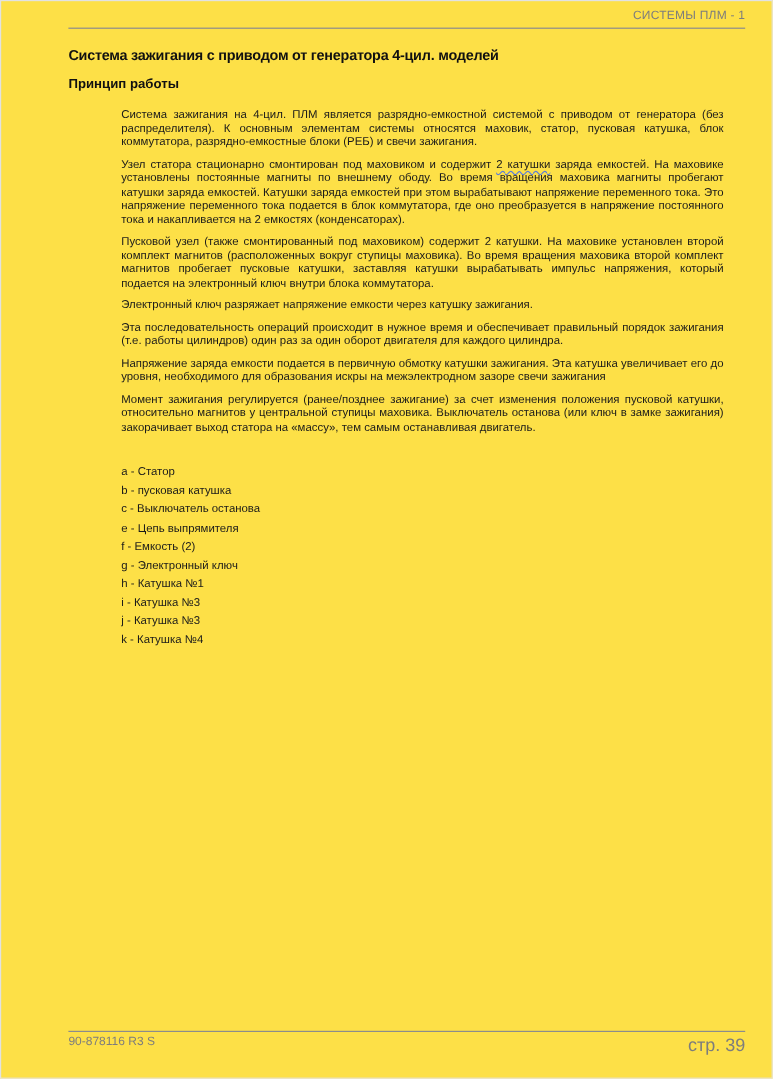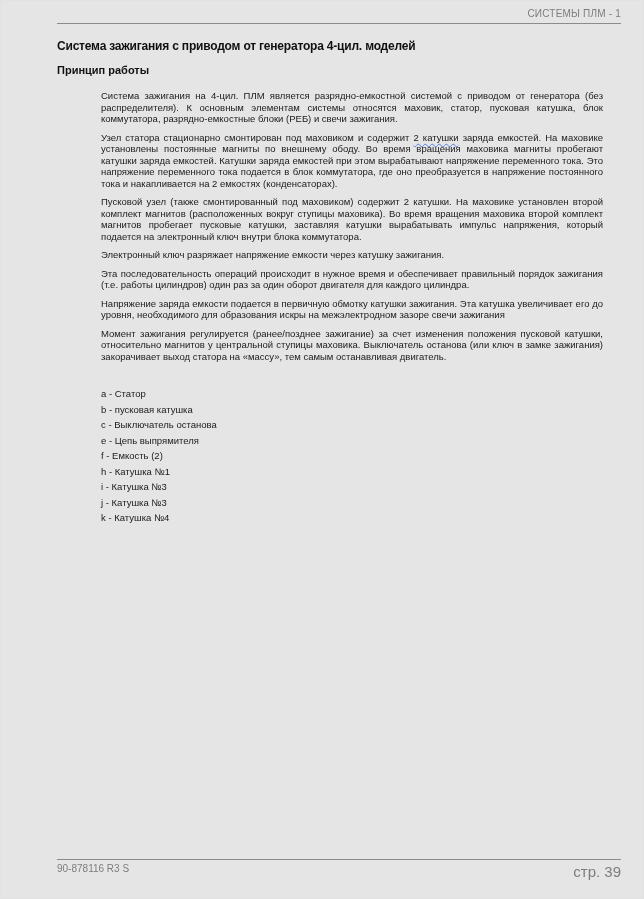--- a/index.html
+++ b/index.html
@@ -1,21 +1,21 @@
 <!DOCTYPE html>
 <html lang="ru"><head>
 <meta charset="utf-8">
 <style>
   html, body { margin: 0; padding: 0; background: #ffffff; }
   .page {
     position: relative;
     width: 644px;
     height: 899px;
     box-sizing: border-box;
-    background: #e5e5e5;
+    background: #fde047;
     border: 1px solid #e2e2e2;
     font-family: "Liberation Sans", sans-serif;
     color: #1a1a1a;
     overflow: hidden;
   }
   .header-label {
     position: absolute;
     top: 7px;
     right: 22px;
     font-size: 10px;
@@ -119,20 +119,21 @@
         <p class="body-para"><span>Эта последовательность операций происходит в нужное время и обеспечивает правильный порядок зажигания (т.е. работы цилиндров) один раз за один оборот двигателя для каждого цилиндра.</span></p>
         <p class="body-para"><span>Напряжение заряда емкости подается в первичную обмотку катушки зажигания. Эта катушка увеличивает его до уровня, необходимого для образования искры на межэлектродном зазоре свечи зажигания</span></p>
         <p class="body-para"><span>Момент зажигания регулируется (ранее/позднее зажигание) за счет изменения положения пусковой катушки, относительно магнитов у центральной ступицы маховика.  Выключатель останова (или ключ в замке зажигания) закорачивает выход статора на «массу», тем самым останавливая двигатель.</span></p>
       </div>
     <div id="legend" class="legend">
         <div class="legend-item"><span>a</span><span> - </span><span>Статор</span></div>
         <div class="legend-item"><span>b</span><span> - </span><span>пусковая катушка</span></div>
         <div class="legend-item"><span>c</span><span> - </span><span>Выключатель останова</span></div>
         <div class="legend-item"><span>e</span><span> - </span><span>Цепь выпрямителя</span></div>
         <div class="legend-item"><span>f</span><span> - </span><span>Емкость (2)</span></div>
+        <div class="legend-item"><span>g</span><span> - </span><span>Электронный ключ</span></div>
         <div class="legend-item"><span>h</span><span> - </span><span>Катушка №1</span></div>
         <div class="legend-item"><span>i</span><span> - </span><span>Катушка №3</span></div>
         <div class="legend-item"><span>j</span><span> - </span><span>Катушка №3</span></div>
         <div class="legend-item"><span>k</span><span> - </span><span>Катушка №4</span></div>
       </div>
   </div>
 
   <div class="footer-rule"></div>
 
   <div class="footer-left">90-878116 R3 S</div>

